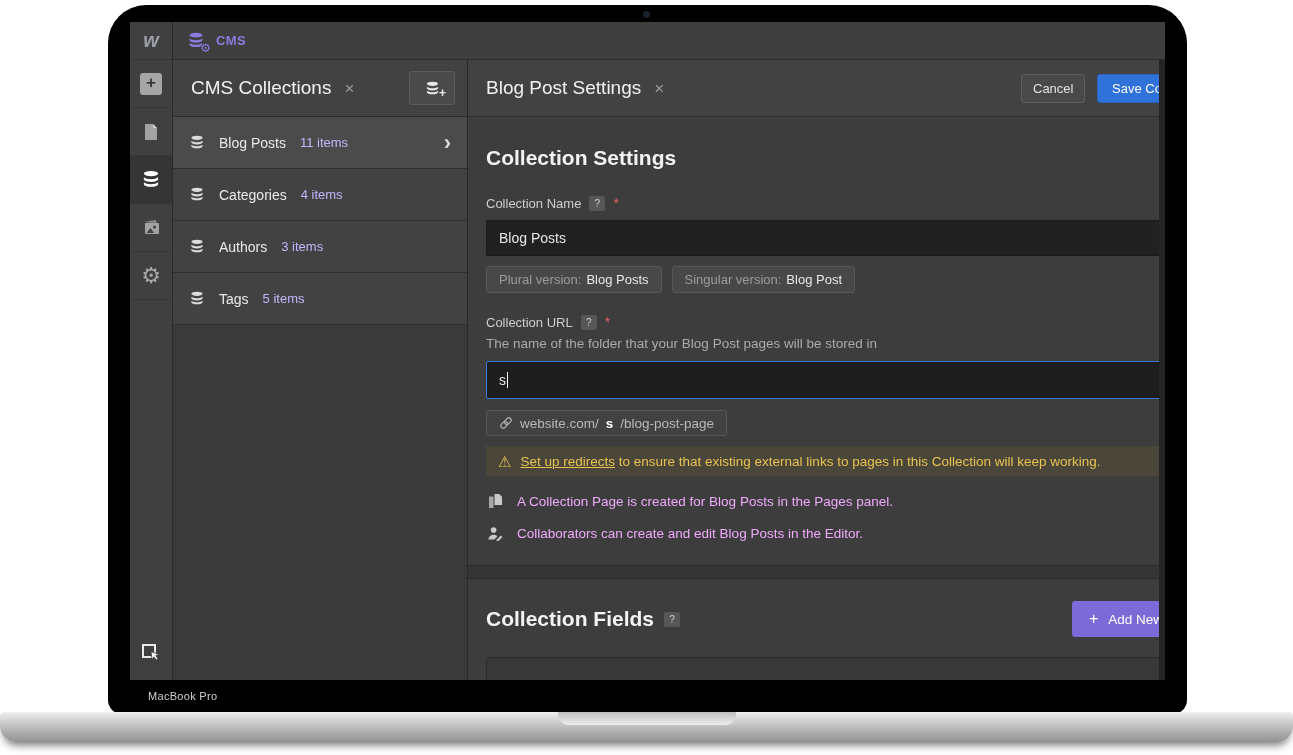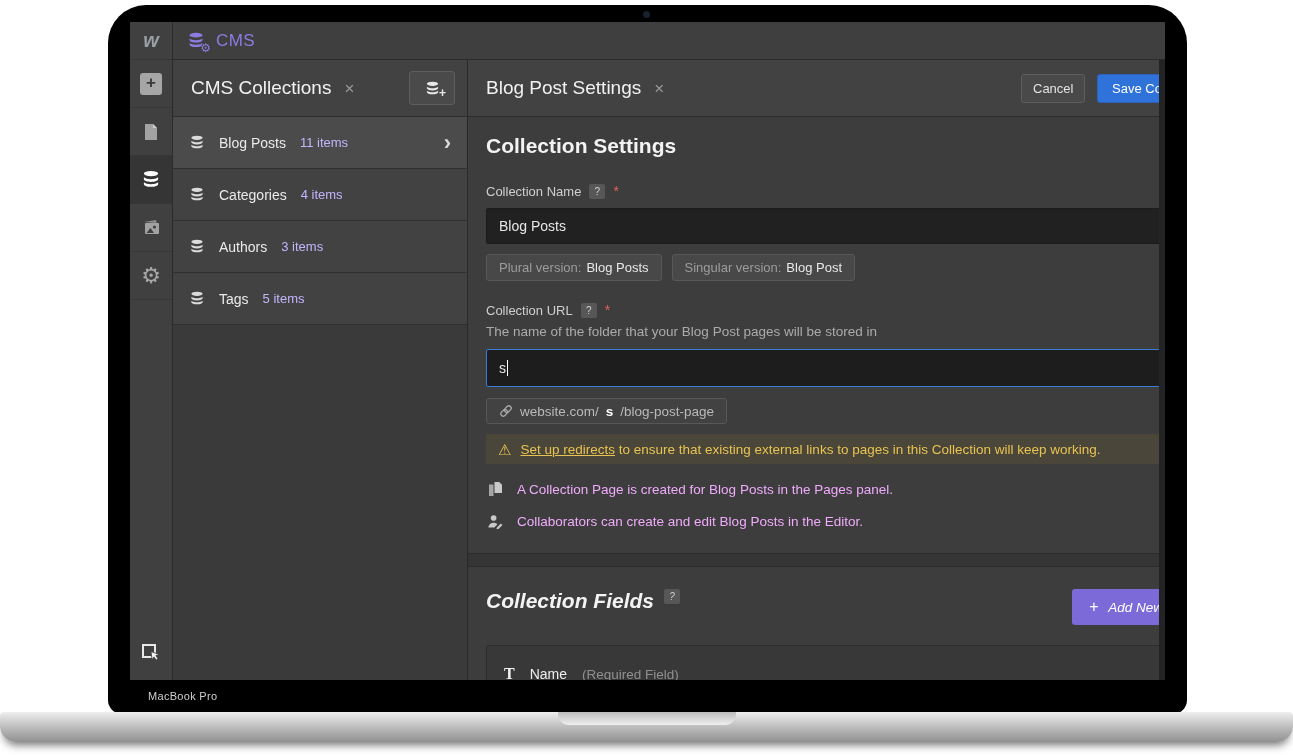--- a/index.html
+++ b/index.html
@@ -40,21 +40,21 @@
   .preview-cell { height:54px; display:flex; align-items:center; justify-content:center;
     color:#e8e8e8; cursor:pointer; }
 
   
   .main { flex:1; display:flex; flex-direction:column; min-width:0; }
   .topbar { height:38px; background:#3f3f3f; border-bottom:1px solid #2b2b2b;
     display:flex; align-items:center; padding-left:14px; gap:9px; flex:none; }
   .cms-ico-wrap { position:relative; width:20px; height:18px; color:var(--accent_purple,#8b7ce0); }
   .cms-gear { position:absolute; right:-4px; bottom:-4px; font-size:12px; line-height:1;
     color:var(--accent_purple,#8b7ce0); text-shadow:0 0 2px #3f3f3f,0 0 2px #3f3f3f; }
-  .cms-label { color:var(--accent_purple,#8b7ce0); font-size:17px; letter-spacing:.4px; }
+  .cms-label { color:var(--accent_purple,#8b7ce0); font-size:13px; letter-spacing:.4px;font-weight:bold; }
 
   .workspace { flex:1; display:flex; min-height:0; position:relative; }
   .edge-strip { position:absolute; right:0; top:0; bottom:0; width:6px;
     background:#242424; z-index:9; }
 
   
   .collections { width:295px; flex:none; background:#3a3a3a;
     border-right:1px solid #292929; display:flex; flex-direction:column; }
   .panel-header { height:57px; flex:none; background:#424242;
     border-bottom:1px solid #2d2d2d; display:flex; align-items:center;
@@ -81,21 +81,21 @@
   .set-header { position:relative; }
   .btn { border-radius:3px; font-size:13px; display:flex; align-items:center;
     cursor:pointer; white-space:nowrap; }
   .cancel-btn { position:absolute; left:553px; top:14px; height:29px; padding:0 11px;
     background:#494949; border:1px solid #5e5e5e; color:#e2e2e2; }
   .save-btn { position:absolute; left:629px; top:14px; height:29px; padding:0 14px;
     background:var(--save_blue,#2f72d9); border:1px solid #2a62bd; color:#fff; }
 
   .set-body { flex:1; padding:16px 0 0 18px; overflow:hidden; position:relative; }
   .stretch { width:760px; }
-  .section-title { font-size:21px; font-weight:700; color:#f3f3f3; margin:1px 0 25px; }
+  .section-title { font-size:21px; font-weight:700; color:#f3f3f3; margin:13px 0 25px; }
   .field-label { display:flex; align-items:center; gap:8px; font-size:13px;
     color:#cfcfcf; margin-bottom:9px; }
   .help-badge { width:16px; height:15px; background:#575757; color:#cfcfcf;
     font-size:10px; border-radius:2px; display:flex; align-items:center;
     justify-content:center; cursor:pointer; flex:none; }
   .req { color:var(--required_red,#e06060); font-size:14px; }
   .text-input { height:36px; background:#212121; border:1px solid #1b1b1b;
     border-radius:2px; color:#e6e6e6; font-size:14px; padding:0 12px;
     display:flex; align-items:center; }
   .name-input { margin-bottom:10px; }
@@ -117,21 +117,21 @@
     color:var(--warning_yellow,#e8c352); font-size:13.5px; }
   .warning a { color:var(--warning_yellow,#e8c352); }
   .warn-tri { font-size:15px; line-height:1; }
   .info-row { display:flex; align-items:center; gap:13px; margin-top:17px;
     color:#f0abfc; font-size:13.5px; }
   .info-row:first-of-type { margin-top:26px; }
   .info-ico { width:18px; display:flex; justify-content:center; color:#c9c9c9; flex:none; }
   .section-sep { width:778px; margin:24px 0 0 -18px; height:14px; background:#353535;
     border-top:1px solid #2c2c2c; border-bottom:1px solid #2c2c2c; }
   .fields-head { position:relative; height:36px; margin-top:22px;
-    display:flex; gap:10px;font-style:italic; }
+    display:flex; align-items:center; gap:10px; }
   .fields-head .section-title { margin:0; }
   .add-btn { position:absolute; left:586px; top:0; height:36px; padding:0 17px;
     background:var(--accent_purple_btn,#7b6ad8); color:#fff; font-size:13.5px; gap:10px; }
   .add-plus { font-size:16px; font-weight:400; }
   .field-row { width:760px; margin-top:20px; height:58px; background:#383838;
     border:1px solid #2c2c2c; border-radius:3px 3px 0 0; display:flex;
     align-items:center; padding:0 17px; gap:15px; }
   .t-ico { font-family:"Liberation Serif", serif; font-weight:700; color:#f0f0f0;
     font-size:16px; }
   .field-name { color:#ededed; font-size:14px; }

